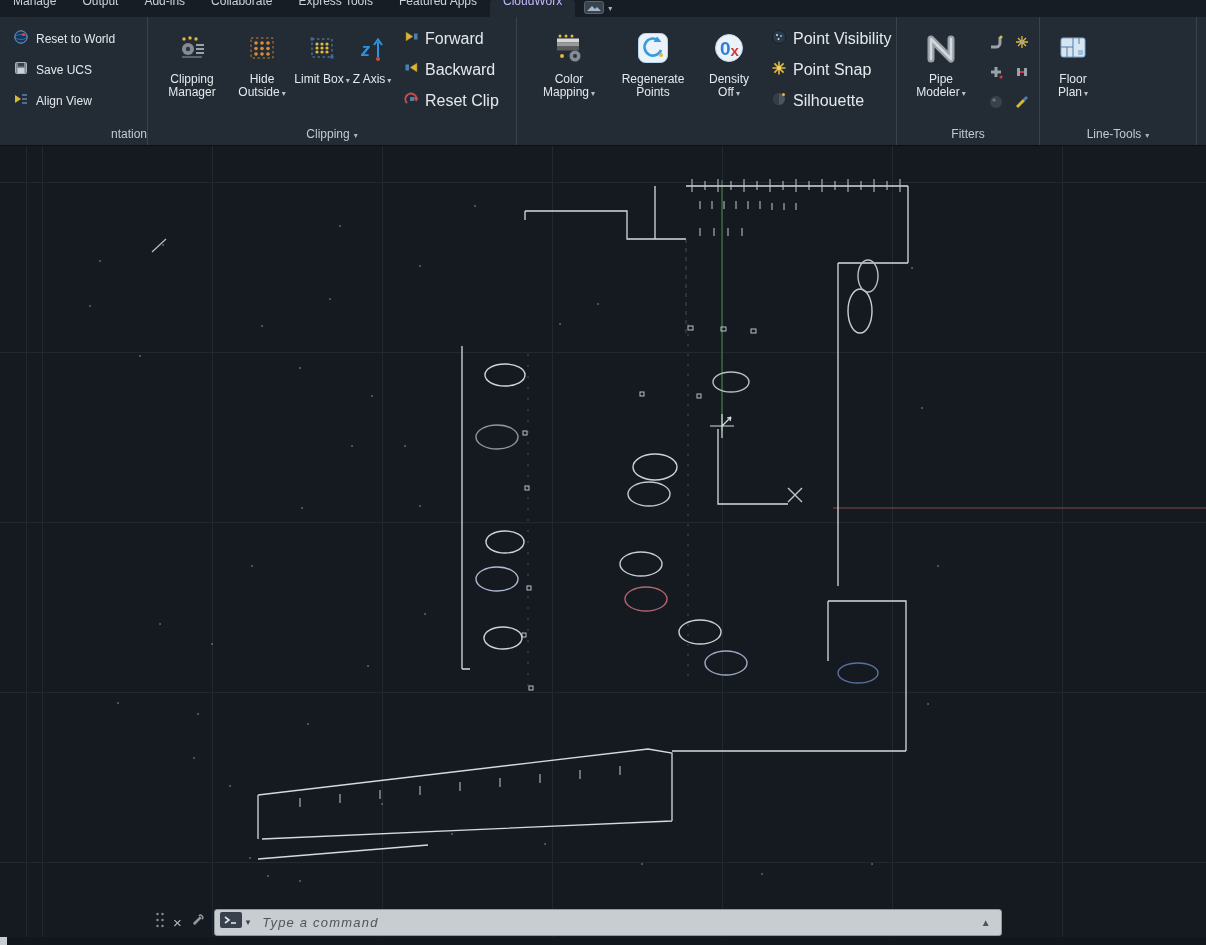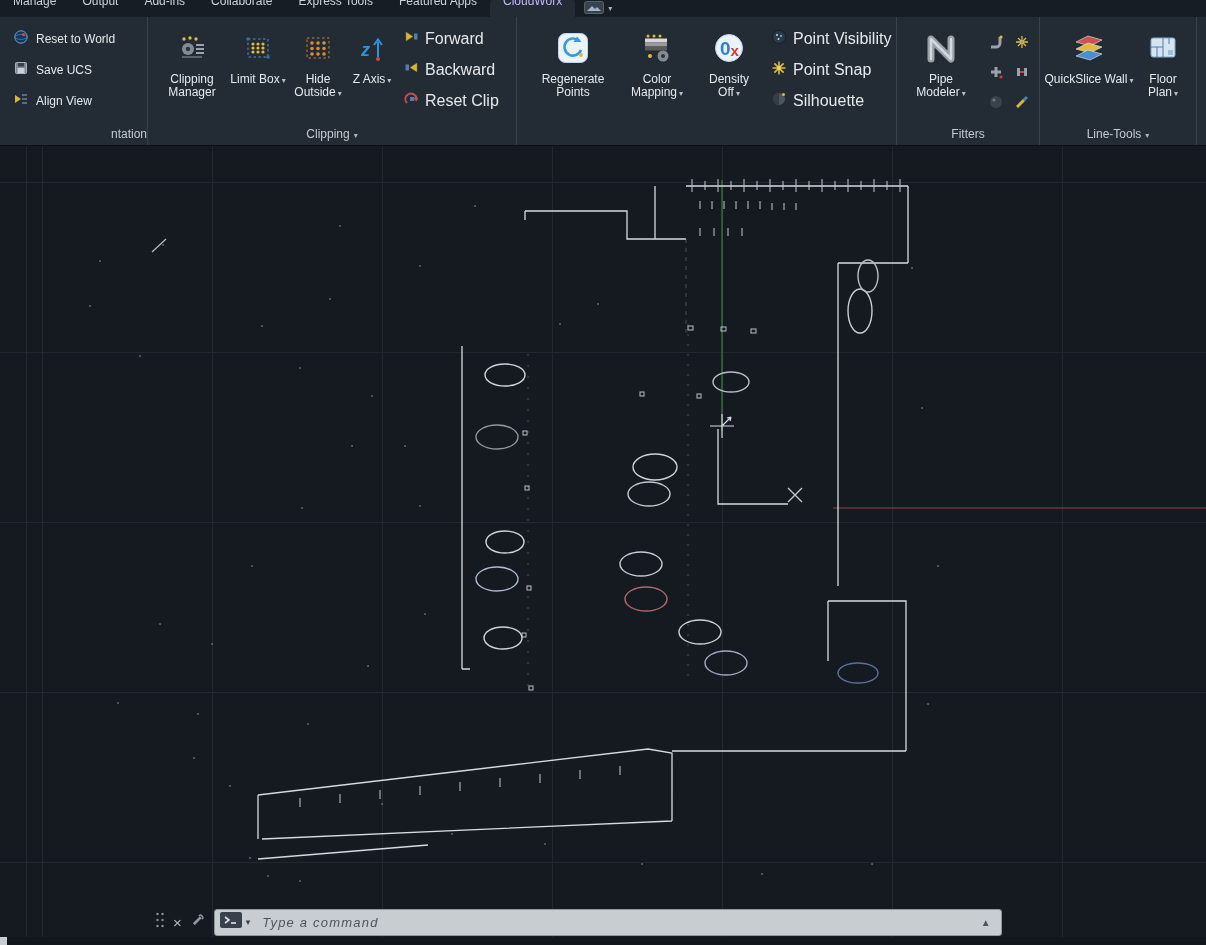--- a/index.html
+++ b/index.html
@@ -115,56 +115,56 @@
                 <circle cx="12" cy="4" r="1.7" fill="#e2b93c"></circle>
                 <circle cx="18" cy="5" r="1.7" fill="#e2b93c"></circle>
                 <circle cx="10" cy="15" r="6" fill="#848b94"></circle>
                 <circle cx="10" cy="15" r="2.2" fill="#2c333b"></circle>
                 <path d="M18,11 h8 M18,15 h8 M18,19 h8" stroke="#9aa2ab" stroke-width="2"></path>
                 <path d="M4,23 h20" stroke="#6e7680" stroke-width="1.5"></path>
               </svg>
             </span>
           <div class="biglabel-wrap"><span>Clipping Manager</span></div>
         </div>
+        <div class="bigbtn" style="width:64px">
+          <span class="bigicon">
+              <svg width="28" height="28">
+                <rect x="3" y="4" width="22" height="20" fill="none" stroke="#c97e2f" stroke-dasharray="2.5 2.5"></rect>
+                <circle cx="8" cy="9" r="1.8" fill="#d98e36"></circle>
+                <circle cx="14" cy="9" r="1.8" fill="#d98e36"></circle>
+                <circle cx="20" cy="9" r="1.8" fill="#d98e36"></circle>
+                <circle cx="8" cy="14.5" r="1.8" fill="#d98e36"></circle>
+                <circle cx="14" cy="14.5" r="1.8" fill="#d98e36"></circle>
+                <circle cx="20" cy="14.5" r="1.8" fill="#d98e36"></circle>
+                <circle cx="8" cy="20" r="1.8" fill="#d98e36"></circle>
+                <circle cx="14" cy="20" r="1.8" fill="#d98e36"></circle>
+                <circle cx="20" cy="20" r="1.8" fill="#d98e36"></circle>
+              </svg>
+            </span>
+          <div class="biglabel-wrap"><span>Hide Outside</span><span class="mini-arrow">▾</span></div>
+        </div>
         <div class="bigbtn" style="width:56px">
           <span class="bigicon">
               <svg width="28" height="28">
                 <rect x="4" y="5" width="20" height="18" fill="none" stroke="#5a8fc0" stroke-dasharray="2.5 2.5"></rect>
                 <circle cx="9" cy="10" r="1.6" fill="#e2b93c"></circle>
                 <circle cx="14" cy="10" r="1.6" fill="#e2b93c"></circle>
                 <circle cx="19" cy="10" r="1.6" fill="#e2b93c"></circle>
                 <circle cx="9" cy="14" r="1.6" fill="#e2b93c"></circle>
                 <circle cx="14" cy="14" r="1.6" fill="#e2b93c"></circle>
                 <circle cx="19" cy="14" r="1.6" fill="#e2b93c"></circle>
                 <circle cx="9" cy="18" r="1.6" fill="#e2b93c"></circle>
                 <circle cx="14" cy="18" r="1.6" fill="#e2b93c"></circle>
                 <circle cx="19" cy="18" r="1.6" fill="#e2b93c"></circle>
                 <rect x="2.5" y="3.5" width="3" height="3" fill="#3a6ea5"></rect>
                 <rect x="22.5" y="21.5" width="3" height="3" fill="#3a6ea5"></rect>
               </svg>
             </span>
           <div class="biglabel-wrap"><span>Limit Box</span><span class="mini-arrow">▾</span></div>
         </div>
-        <div class="bigbtn" style="width:64px">
-          <span class="bigicon">
-              <svg width="28" height="28">
-                <rect x="3" y="4" width="22" height="20" fill="none" stroke="#c97e2f" stroke-dasharray="2.5 2.5"></rect>
-                <circle cx="8" cy="9" r="1.8" fill="#d98e36"></circle>
-                <circle cx="14" cy="9" r="1.8" fill="#d98e36"></circle>
-                <circle cx="20" cy="9" r="1.8" fill="#d98e36"></circle>
-                <circle cx="8" cy="14.5" r="1.8" fill="#d98e36"></circle>
-                <circle cx="14" cy="14.5" r="1.8" fill="#d98e36"></circle>
-                <circle cx="20" cy="14.5" r="1.8" fill="#d98e36"></circle>
-                <circle cx="8" cy="20" r="1.8" fill="#d98e36"></circle>
-                <circle cx="14" cy="20" r="1.8" fill="#d98e36"></circle>
-                <circle cx="20" cy="20" r="1.8" fill="#d98e36"></circle>
-              </svg>
-            </span>
-          <div class="biglabel-wrap"><span>Hide Outside</span><span class="mini-arrow">▾</span></div>
-        </div>
         <div class="bigbtn" style="width:44px">
           <span class="bigicon">
               <svg width="28" height="28">
                 <text x="3" y="22" font-size="18" font-weight="bold" font-style="italic" fill="#2f93dc" font-family="Liberation Sans,sans-serif">z</text>
                 <path d="M20,23 V8" stroke="#2f93dc" stroke-width="2" fill="none"></path>
                 <path d="M16,11 L20,5.5 L24,11" fill="none" stroke="#2f93dc" stroke-width="2"></path>
                 <circle cx="20" cy="25" r="2" fill="#d04a3a"></circle>
               </svg>
             </span>
           <div class="biglabel-wrap"><span>Z Axis</span><span class="mini-arrow">▾</span></div>
@@ -192,47 +192,47 @@
                 </svg></span>
             <span>Reset Clip</span>
           </div>
         </div>
       </div>
       <div class="panel-label"><span>Clipping</span><span class="plabel-arrow">▾</span></div>
     </div>
 
     <div class="panel p-rendering">
       <div class="bigrow" style="padding-left:12px;">
-        <div class="bigbtn" style="width:88px">
-          <span class="bigicon">
-              <svg width="30" height="30">
-                <rect x="0.5" y="0.5" width="29" height="29" rx="7" fill="#eaf2fa" stroke="#bcd6ec"></rect>
-                <path d="M21,8 A8.5,8.5 0 1 0 23,17" fill="none" stroke="#3a9ade" stroke-width="2.6"></path>
-                <path d="M19,3.5 l4.5,5.5 h-8 z" fill="#3a9ade"></path>
-                <circle cx="23" cy="22" r="2" fill="#e2b93c"></circle>
-              </svg>
-            </span>
-          <div class="biglabel-wrap"><span>Regenerate Points</span></div>
-        </div>
         <div class="bigbtn" style="width:80px">
           <span class="bigicon">
               <svg width="30" height="30">
                 <circle cx="6" cy="3" r="1.5" fill="#e2b93c"></circle>
                 <circle cx="12" cy="3" r="1.5" fill="#e2b93c"></circle>
                 <circle cx="18" cy="3" r="1.5" fill="#e2b93c"></circle>
                 <rect x="3" y="5.5" width="22" height="4" fill="#d8d8d8"></rect>
                 <rect x="3" y="9.5" width="22" height="4" fill="#9a9a9a"></rect>
                 <rect x="3" y="13.5" width="22" height="4" fill="#5a5a5a"></rect>
                 <circle cx="21" cy="23" r="5.5" fill="#848b94"></circle>
                 <circle cx="21" cy="23" r="2" fill="#2c333b"></circle>
                 <circle cx="8" cy="23" r="2" fill="#e2b93c"></circle>
               </svg>
             </span>
           <div class="biglabel-wrap"><span>Color Mapping</span><span class="mini-arrow">▾</span></div>
         </div>
+        <div class="bigbtn" style="width:88px">
+          <span class="bigicon">
+              <svg width="30" height="30">
+                <rect x="0.5" y="0.5" width="29" height="29" rx="7" fill="#eaf2fa" stroke="#bcd6ec"></rect>
+                <path d="M21,8 A8.5,8.5 0 1 0 23,17" fill="none" stroke="#3a9ade" stroke-width="2.6"></path>
+                <path d="M19,3.5 l4.5,5.5 h-8 z" fill="#3a9ade"></path>
+                <circle cx="23" cy="22" r="2" fill="#e2b93c"></circle>
+              </svg>
+            </span>
+          <div class="biglabel-wrap"><span>Regenerate Points</span></div>
+        </div>
         <div class="bigbtn" style="width:64px">
           <span class="bigicon">
               <svg width="30" height="30">
                 <circle cx="15" cy="15" r="13.5" fill="#eaf2fa" stroke="#bcd6ec"></circle>
                 <text x="6" y="22" font-size="19" font-weight="bold" fill="#2f7fd6" font-family="Liberation Sans,sans-serif">0</text>
                 <text x="16.5" y="23" font-size="15" font-weight="bold" fill="#d23b3b" font-family="Liberation Sans,sans-serif">x</text>
               </svg>
             </span>
           <div class="biglabel-wrap"><span>Density Off</span><span class="mini-arrow">▾</span></div>
         </div>
@@ -306,30 +306,20 @@
                 <path d="M3,13 L10,6" stroke="#d9b63a" stroke-width="3"></path>
                 <path d="M10,6 L13,3" stroke="#4a7fb0" stroke-width="3"></path>
               </svg></span>
         </div>
       </div>
       <div class="panel-label"><span>Fitters</span></div>
     </div>
 
     <div class="panel p-linetools">
       <div class="bigrow" style="padding-left:4px;">
-        <div class="bigbtn" style="width:90px">
-          <span class="bigicon">
-              <svg width="32" height="30">
-                <path d="M3,9 L15,3 L29,7 L17,13 Z" fill="#cf5050" stroke="#e8eef2" stroke-width="0.6"></path>
-                <path d="M3,16 L15,10 L29,14 L17,20 Z" fill="#e2b93c" stroke="#e8eef2" stroke-width="0.6"></path>
-                <path d="M3,23 L15,17 L29,21 L17,27 Z" fill="#4a8fd0" stroke="#e8eef2" stroke-width="0.6"></path>
-              </svg>
-            </span>
-          <div class="biglabel-wrap"><span>QuickSlice Wall</span><span class="mini-arrow">▾</span></div>
-        </div>
         <div class="bigbtn" style="width:58px">
           <span class="bigicon">
               <svg width="30" height="28">
                 <rect x="3" y="4" width="24" height="19" rx="2" fill="#d8e4ee" stroke="#7fa8cc"></rect>
                 <path d="M3,13 H15 M15,4 V23 M9,13 V23 M21,4 V10" stroke="#4a7fb5" fill="none"></path>
                 <rect x="20" y="16" width="5" height="5" fill="#9fc0dc"></rect>
               </svg>
             </span>
           <div class="biglabel-wrap"><span>Floor Plan</span><span class="mini-arrow">▾</span></div>
         </div>

